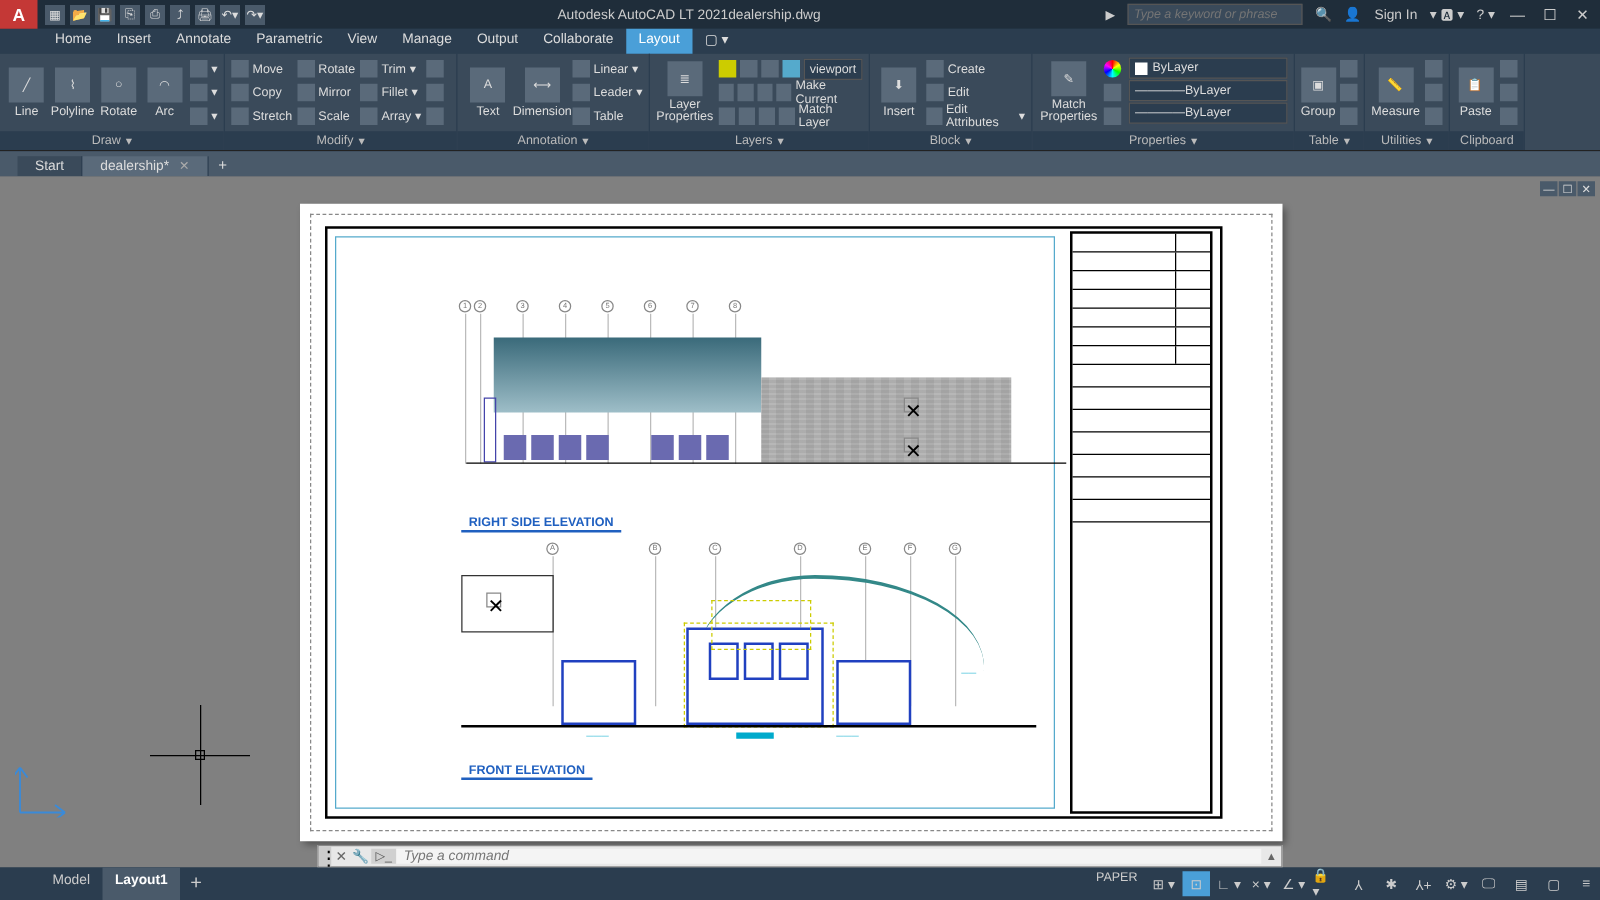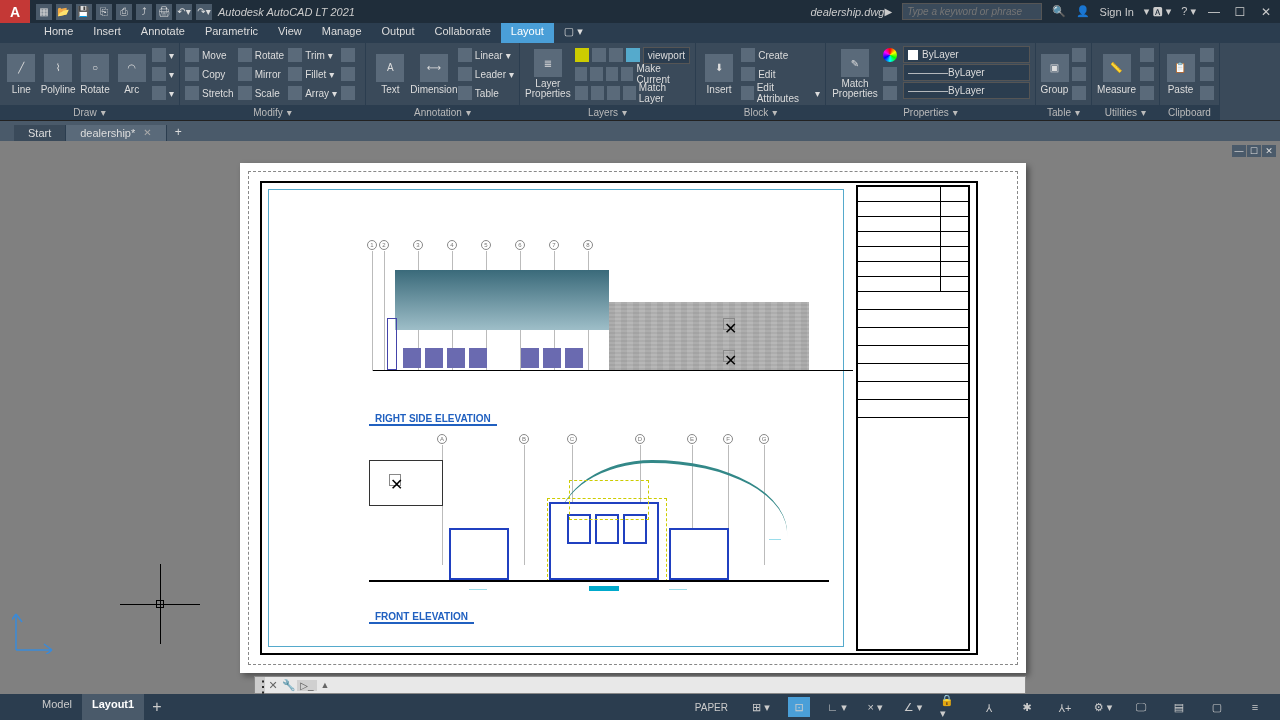--- a/index.html
+++ b/index.html
@@ -3,21 +3,21 @@
 <meta charset="utf-8">
 <style>
 * { margin: 0; padding: 0; box-sizing: border-box; font-family: "Segoe UI", Arial, sans-serif; }
 body { width: 1280px; height: 720px; background: #2b3d4f; overflow: hidden; position: relative; }
 
 
 .titlebar { height: 23px; background: #1f2d3a; display: flex; align-items: center; color: #ccc; font-size: 11px; }
 .titlebar .logo { width: 30px; height: 23px; background: #c43836; color: #fff; display: flex; align-items: center; justify-content: center; font-weight: bold; font-size: 14px; }
 .titlebar .qat { display: flex; gap: 4px; padding: 0 6px; }
 .titlebar .qat .qbtn { width: 16px; height: 16px; background: #4a5a6a; display: flex; align-items: center; justify-content: center; color: #ddd; font-size: 10px; }
-.titlebar .center { flex: 1; text-align: center; display: flex; justify-content: space-between; gap: 0; font-style: italic; }
+.titlebar .center { flex: 1; text-align: center; display: flex; justify-content: center; gap: 0; }
 .titlebar .right { display: flex; align-items: center; gap: 10px; padding-right: 6px; }
 .titlebar .search { width: 140px; height: 17px; background: #3a4a5a; border: 1px solid #555; color: #999; font-size: 10px; font-style: italic; padding: 0 4px; }
 .titlebar .winbtn { width: 16px; height: 14px; display: flex; align-items: center; justify-content: center; color: #ccc; font-size: 12px; }
 
 
 .menutabs { height: 20px; background: #2b3d4f; display: flex; padding-left: 34px; }
 .menutabs .tab { padding: 2px 10px; color: #ddd; font-size: 11px; cursor: pointer; }
 .menutabs .tab.active { background: #4a9fd8; color: #fff; }
 
 
@@ -100,21 +100,21 @@
 .cmdbar .prompt { width: 20px; background: #d0d0d0; text-align: center; font-size: 10px; color: #555; }
 .cmdbar input { flex: 1; border: none; background: #f4f4f4; font-size: 11px; font-style: italic; padding: 0 6px; color: #888; outline: none; }
 .cmdbar .up { width: 16px; text-align: center; font-size: 9px; color: #666; }
 
 
 .bottomtabs { position: absolute; bottom: 0; left: 0; right: 0; height: 26px; background: #2b3d4f; display: flex; align-items: center; }
 .bottomtabs .left { display: flex; padding-left: 32px; }
 .bottomtabs .btab { padding: 4px 10px; color: #ccc; font-size: 11px; }
 .bottomtabs .btab.active { background: #4a5a6a; color: #fff; font-weight: bold; }
 .bottomtabs .bplus { padding: 4px 8px; color: #ccc; }
-.bottomtabs .right { margin-left: auto; display: flex; align-items: center; gap: 16px; padding-right: 14px; }
+.bottomtabs .right { margin-left: auto; display: flex; align-items: flex-start; gap: 4px; padding-right: 0; }
 .bottomtabs .sbtn { width: 22px; height: 20px; display: flex; align-items: center; justify-content: center; color: #ccc; font-size: 11px; }
 .bottomtabs .sbtn.on { background: #4a9fd8; }
 .bottomtabs .slabel { color: #ccc; font-size: 10px; padding: 0 6px; }
 </style>
 </head>
 <body>
 
 <div class="titlebar">
   <div class="logo">A</div>
   <div class="qat">
@@ -548,20 +548,21 @@
     <div class="h"></div>
       <div class="v"></div>
       <div class="c"></div>
   </div>
 
   <div class="cmdbar">
     <div class="handle">⋮</div>
     <div class="xb">✕</div>
     <div class="wrench">🔧</div>
     <div class="prompt">▷_</div>
+    <input placeholder="Type a command" style="">
     <div class="up">▲</div>
   </div>
 </div>
 
 <div class="bottomtabs">
   <div class="left">
     <div class="btab">Model</div>
     <div class="btab active">Layout1</div>
     <div class="bplus">+</div>
   </div>

